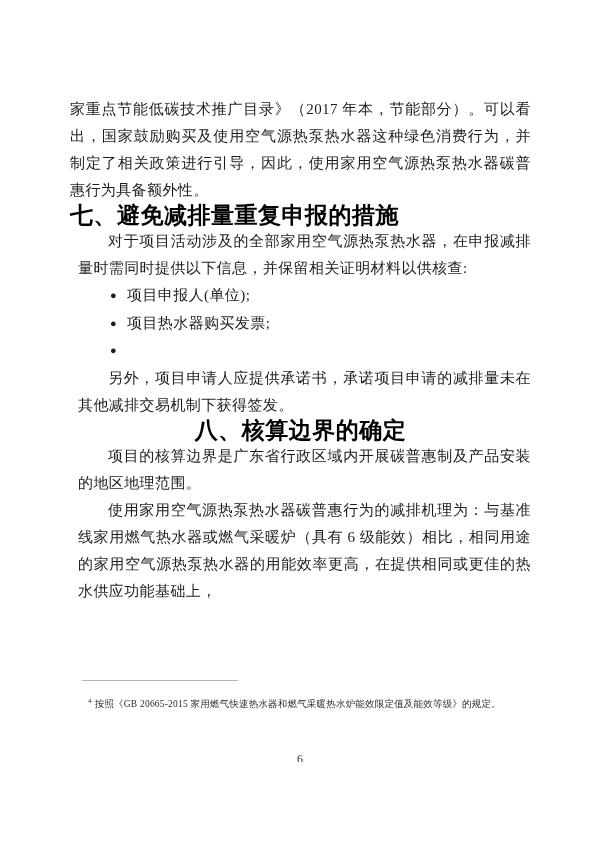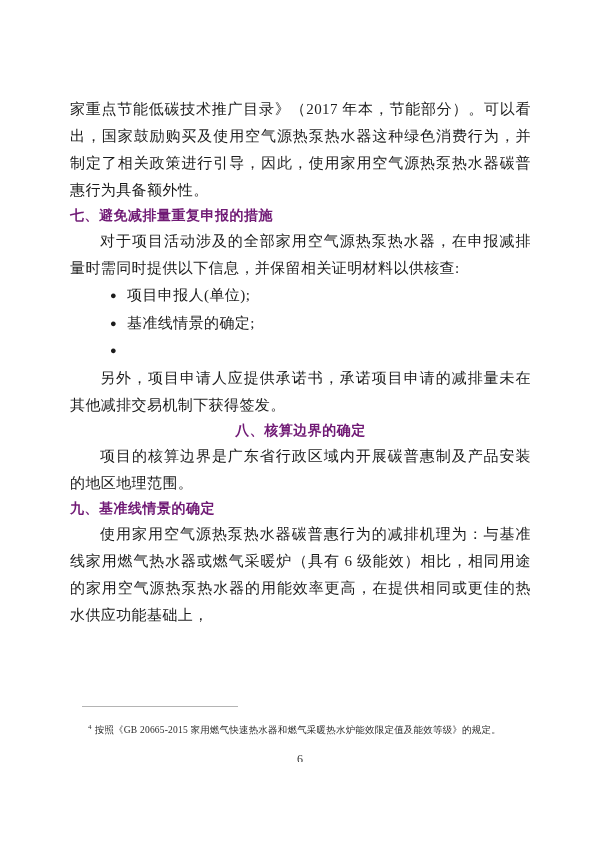--- a/index.html
+++ b/index.html
@@ -24,29 +24,29 @@
     width: 461px;
   }
   p.body {
     margin: 0;
     font-size: 15px;
     line-height: 27px;
     text-align: justify;
     text-justify: inter-ideograph;
     letter-spacing: 0.4px;
   }
-  p.body.indent { text-indent: 2em; }
+  p.body.indent { text-indent: 2em; margin-left: 8px; }
   h2.sec {
     margin: 0;
-    font-family: Liberation Mono, monospace;
+    font-family: Liberation Serif, serif;
     font-weight: bold;
-    font-size: 14px;
+    font-size: 23px;
     line-height: 24px;
     letter-spacing: 0.5px;
-    color: #701a75;
+    color: #000000;
   }
   .h7 { margin-top: 19px; }
   .p7a { margin-top: 8px; }
   .h8 { margin-top: 13px; text-align: center; }
   .p8a { margin-top: 7px; }
   .h9 { margin-top: 15px; }
   .p9a { margin-top: 8px; }
   .bullets { margin: 0; }
   .bullet-row {
     display: flex;
@@ -65,21 +65,21 @@
   }
   sup.note-ref {
     font-size: 10px;
     line-height: 0;
     vertical-align: super;
   }
   .footnote-area {
     position: absolute;
     left: 70px;
     width: 461px;
-    top: 706px;
+    top: 680px;
   }
   .footnote-rule {
     width: 156px;
     height: 0;
     border-top: 1.5px solid #b4b4b4;
     margin-left: 12px;
   }
   .footnote-text {
     margin: 14px 0 0 18px;
     font-size: 9.5px;
@@ -114,34 +114,33 @@
 
     <p class="body indent p7a">对于项目活动涉及的全部家用空气源热泵热水器，在申报减排量时需同时提供以下信息，并保留相关证明材料以供核查:</p>
 
     <div class="bullets">
       <div class="bullet-row">
         <span class="bullet-glyph">●</span>
         <span>项目申报人(单位);</span>
       </div>
       <div class="bullet-row">
         <span class="bullet-glyph">●</span>
-        <span>基准线情景的确定;</span>
+        <span>项目热水器购买发票;</span>
       </div>
       <div class="bullet-row">
         <span class="bullet-glyph">●</span>
       </div>
     </div>
 
     <p class="body indent">另外，项目申请人应提供承诺书，承诺项目申请的减排量未在其他减排交易机制下获得签发。</p>
 
     <h2 class="sec h8">八、核算边界的确定</h2>
 
     <p class="body indent p8a">项目的核算边界是广东省行政区域内开展碳普惠制及产品安装的地区地理范围。</p>
 
-    <h2 class="sec h9">九、基准线情景的确定</h2>
 
 
     <p class="body indent">使用家用空气源热泵热水器碳普惠行为的减排机理为：与基准线家用燃气热水器或燃气采暖炉（具有 6 级能效）相比，相同用途的家用空气源热泵热水器的用能效率更高，在提供相同或更佳的热水供应功能基础上，</p>
 
   </div>
 
   <div class="footnote-area">
     <div class="footnote-rule"></div>
     <p class="footnote-text"><sup>4</sup><span>按照《GB 20665-2015 家用燃气快速热水器和燃气采暖热水炉能效限定值及能效等级》的规定。</span></p>
   </div>

